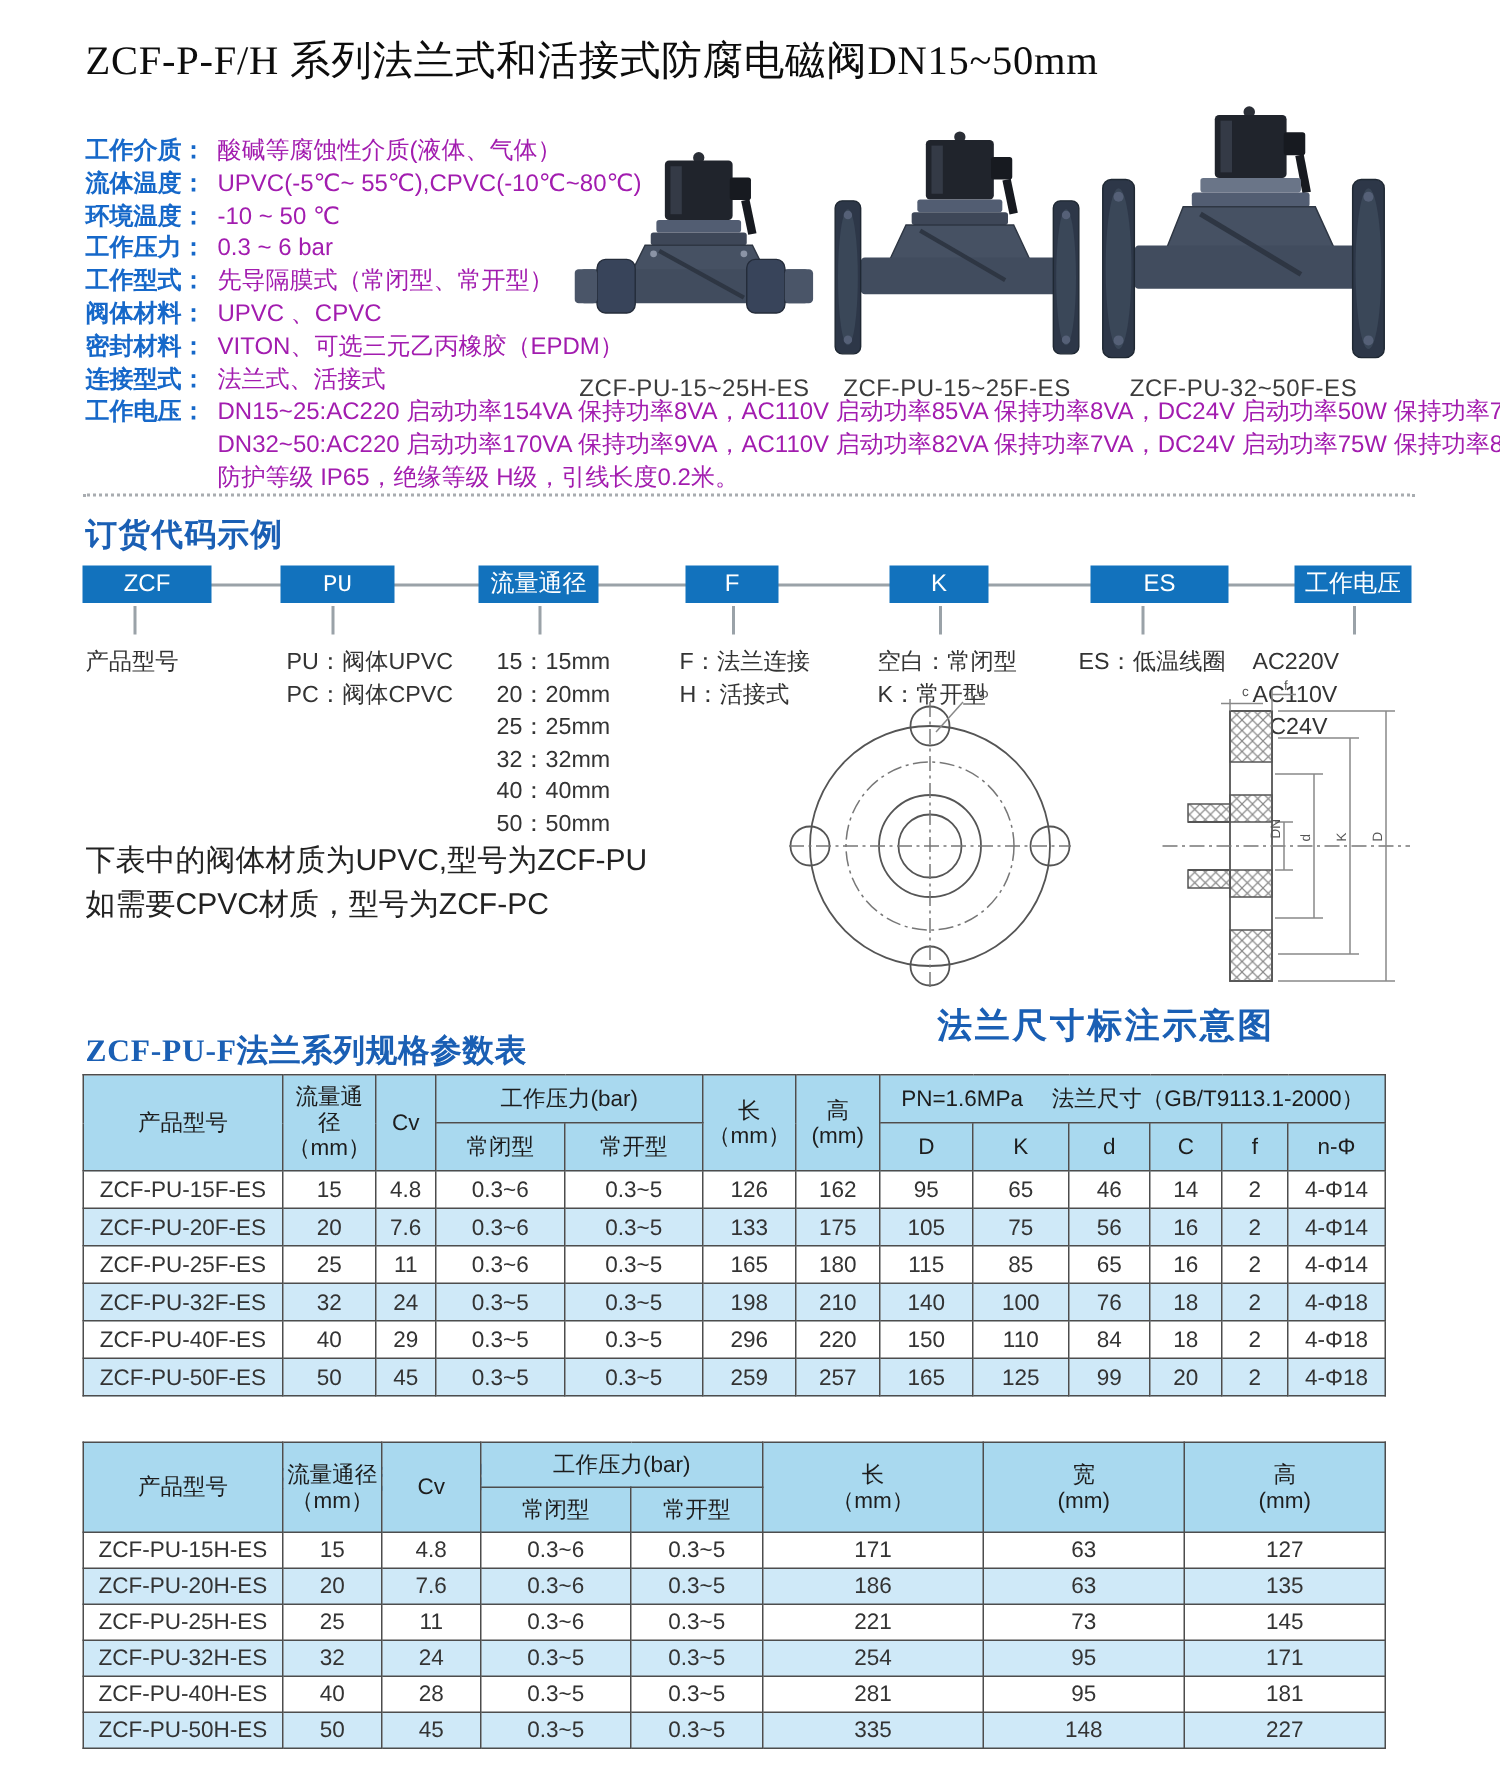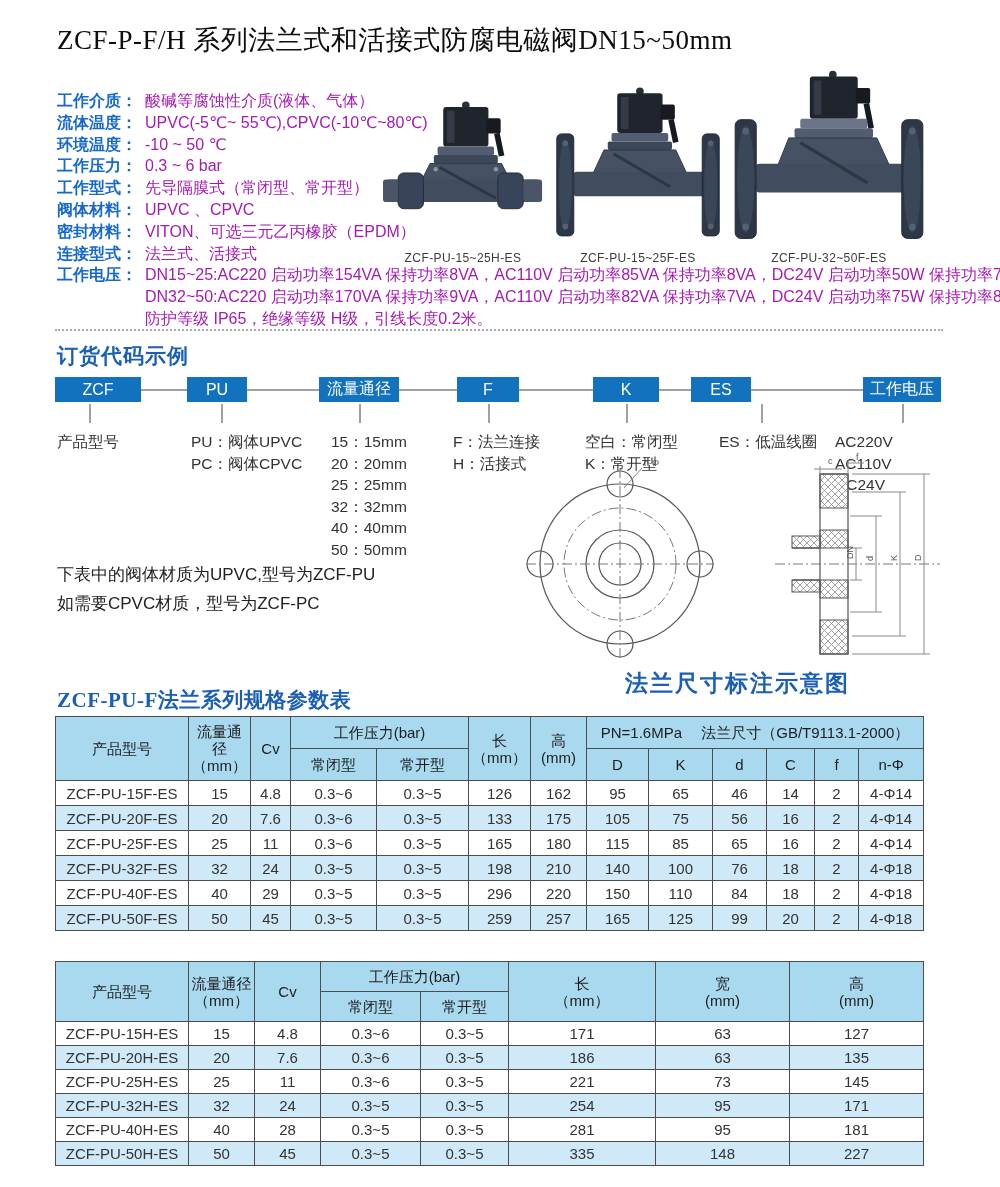--- a/index.html
+++ b/index.html
@@ -19,32 +19,32 @@
   #main-title{left:57px;top:22px;font-family:"Liberation Serif","DejaVu Serif",serif;
     font-weight:normal;font-size:27px;color:#0d0d0d;letter-spacing:.5px;}
   
   #spec-block{left:57px;top:90px;width:892px;}
   .spec-row{display:flex;font-size:16px;line-height:21.8px;}
   .spec-label{flex:0 0 88px;color:var(--label);font-weight:bold;white-space:nowrap;}
   .spec-value{color:#a21caf;white-space:nowrap;}
   
   #product-row{left:383px;top:68px;width:592px;display:flex;align-items:flex-end;gap:10px;}
   figure{margin:0;display:flex;flex-direction:column;align-items:center;}
-  .caption{margin-top:3px;font-size:12px;color:#3c3c3c;letter-spacing:.4px;white-space:nowrap;}
+  .caption{margin-top:3px;font-size:16px;color:#3c3c3c;letter-spacing:.4px;white-space:nowrap;}
   
   #dotted-sep{left:55px;top:329px;width:888px;height:0;border-top:2px dotted #a8acb0;}
   
   #ordering-title{left:57px;top:342px;font-size:21px;font-weight:bold;color:var(--heading);letter-spacing:1px;}
   #ordering-block{left:55px;top:377px;width:893px;height:218px;}
   #order-connector{position:absolute;top:12px;left:34px;width:812px;height:0;border-top:2px solid #9aa2a8;}
   .code-box{position:absolute;top:0;height:25px;background:var(--accent);color:#fff;
     display:flex;align-items:center;justify-content:center;font-size:16px;z-index:1;}
   .code-tick{position:absolute;top:27px;height:19px;width:0;border-left:2px solid #9aa2a8;}
   .code-desc{position:absolute;top:54px;font-size:15.5px;color:#333;line-height:21.5px;white-space:nowrap;}
-  #order-note{left:57px;top:560px;font-size:17px;line-height:29px;color:#222;}
+  #order-note{left:57px;top:560px;font-size:20px;line-height:29px;color:#222;}
   
   #flange-diagram{left:520px;top:452px;}
   #flange-caption{left:520px;top:668px;width:435px;text-align:center;
     font-family:"Liberation Serif","DejaVu Serif",serif;font-weight:bold;font-size:23px;color:var(--heading);letter-spacing:2px;}
   
   .tbl-title{font-family:"Liberation Serif","DejaVu Serif",serif;font-weight:bold;font-size:21px;color:var(--heading);letter-spacing:.5px;}
   #t1-title{left:57px;top:686px;}
   #t2-title{left:57px;top:970px;}
   table{border-collapse:collapse;table-layout:fixed;}
   #table1{left:55px;top:716px;width:868px;}
@@ -201,21 +201,21 @@
   <div class="abs" id="dotted-sep"></div>
 
   <div class="abs" id="ordering-title">订货代码示例</div>
   <div class="abs" id="ordering-block">
     <div id="order-connector"></div>
   <div class="code-box" style="left: 0px; width: 86px;">ZCF</div>
       <div class="code-tick" style="left: 34px;"></div>
       <div class="code-desc" style="left: 2px;">
         <div>产品型号</div>
       </div>
-      <div class="code-box" style="left: 132px; width: 60px;">PU</div>
+      <div class="code-box" style="left: 132px; width: 76px; font-family: Liberation Mono, monospace;">PU</div>
       <div class="code-tick" style="left: 166px;"></div>
       <div class="code-desc" style="left: 136px;">
         <div>PU：阀体UPVC</div>
         <div>PC：阀体CPVC</div>
       </div>
       <div class="code-box" style="left: 264px; width: 80px;">流量通径</div>
       <div class="code-tick" style="left: 304px;"></div>
       <div class="code-desc" style="left: 276px;">
         <div>15：15mm</div>
         <div>20：20mm</div>
@@ -229,21 +229,21 @@
       <div class="code-desc" style="left: 398px;">
         <div>F：法兰连接</div>
         <div>H：活接式</div>
       </div>
       <div class="code-box" style="left: 538px; width: 66px;">K</div>
       <div class="code-tick" style="left: 571px;"></div>
       <div class="code-desc" style="left: 530px;">
         <div>空白：常闭型</div>
         <div>K：常开型</div>
       </div>
-      <div class="code-box" style="left: 636px; width: 60px;">ES</div>
+      <div class="code-box" style="left: 672px; width: 92px;">ES</div>
       <div class="code-tick" style="left: 706px;"></div>
       <div class="code-desc" style="left: 664px;">
         <div>ES：低温线圈</div>
       </div>
       <div class="code-box" style="left: 808px; width: 78px;">工作电压</div>
       <div class="code-tick" style="left: 847px;"></div>
       <div class="code-desc" style="left: 780px;">
         <div>AC220V</div>
         <div>AC110V</div>
         <div>DC24V</div>

